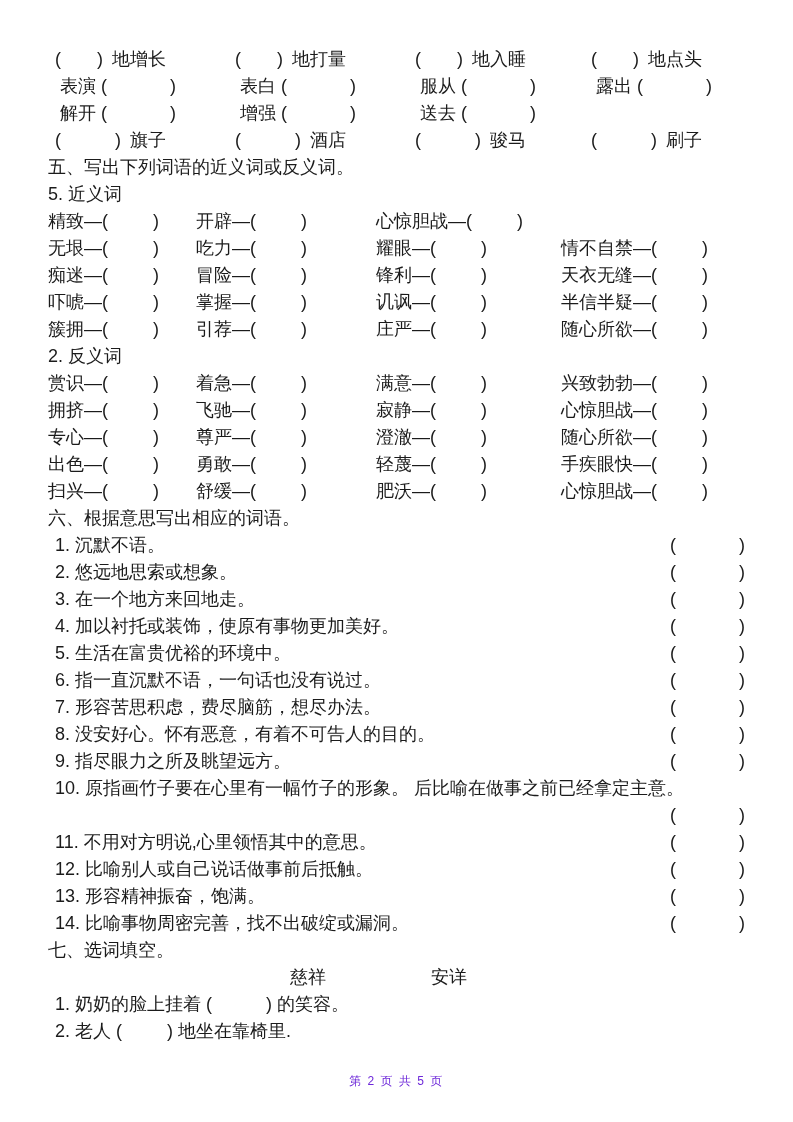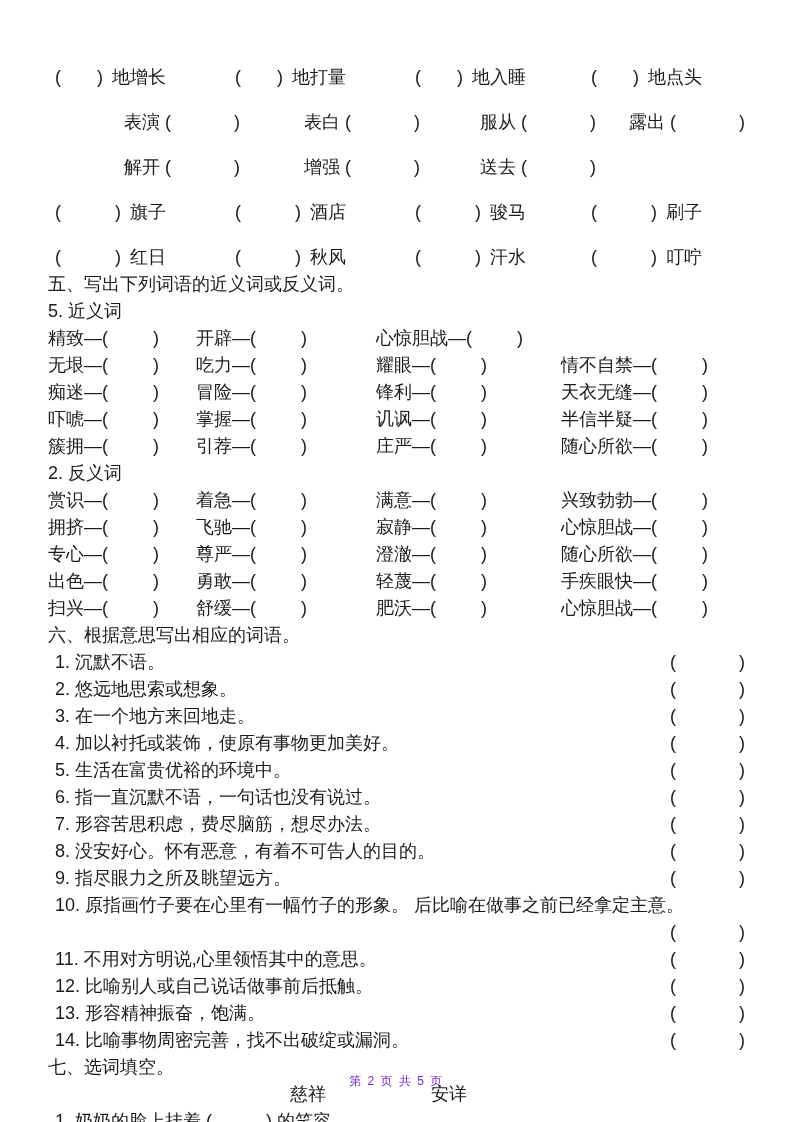--- a/index.html
+++ b/index.html
@@ -14,28 +14,27 @@
     font-size: 18px;
     position: relative;
   }
   .page {
     box-sizing: border-box;
     width: 793px; height: 1122px;
     padding: 46px 48px 0 48px;
   }
   .row { line-height: 27px; }
   .indent { padding-left: 7px; }
-  .indent2 { padding-left: 12px; text-align: right; }
+  .indent2 { padding-left: 12px; }
 
   
   .top-grid {
     display: grid;
     grid-template-columns: 180px 180px 176px auto;
     line-height: 27px;
-    margin-top: 18px;
   }
   .top-grid .cell { white-space: nowrap; }
 
   
   .syn-grid {
     display: grid;
     grid-template-columns: 148px 180px 185px auto;
     line-height: 27px;
   }
   .syn-grid .cell { white-space: nowrap; }
@@ -98,26 +97,20 @@
       <span class="cell">解开 (    )</span>
       <span class="cell">增强 (    )</span>
       <span class="cell">送去 (    )</span>
     </div>
     <div class="top-grid indent">
       <span class="cell">(   ) 旗子</span>
       <span class="cell">(   ) 酒店</span>
       <span class="cell">(   ) 骏马</span>
       <span class="cell">(   ) 刷子</span>
     </div>
-    <div class="top-grid indent">
-      <span class="cell">(   ) 红日</span>
-      <span class="cell">(   ) 秋风</span>
-      <span class="cell">(   ) 汗水</span>
-      <span class="cell">(   ) 叮咛</span>
-    </div>
   </div>
 
   <div>
     <div class="sec-title">五、写出下列词语的近义词或反义词。</div>
 
     <div class="sub-label">5. 近义词</div>
     <div class="syn-grid">
       <span class="cell">精致—(   )</span>
       <span class="cell">开辟—(   )</span>
       <span class="cell">心惊胆战—(   )</span>

